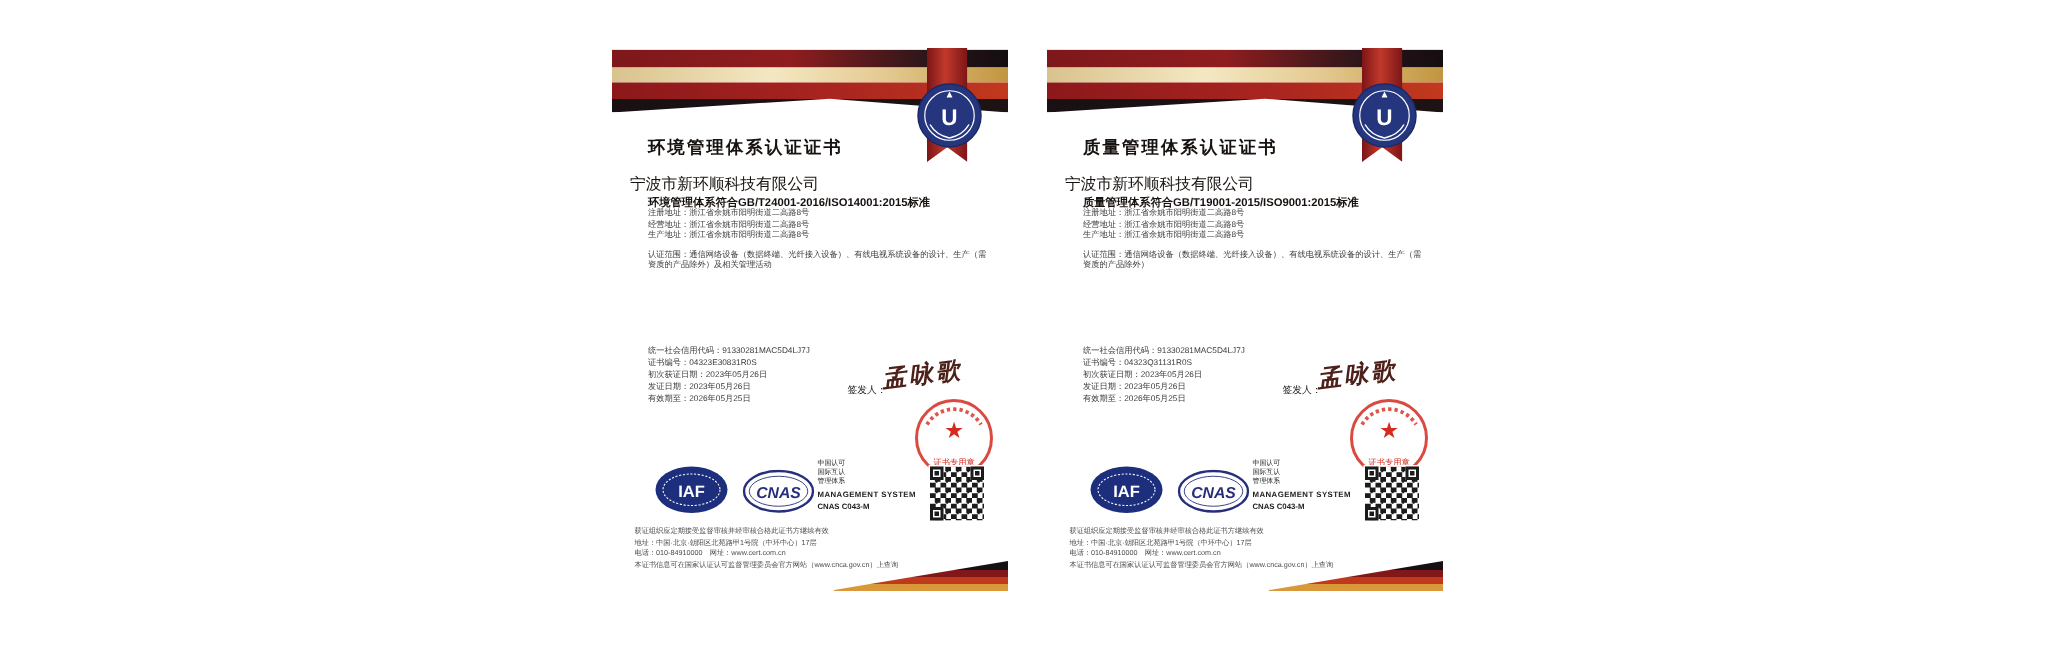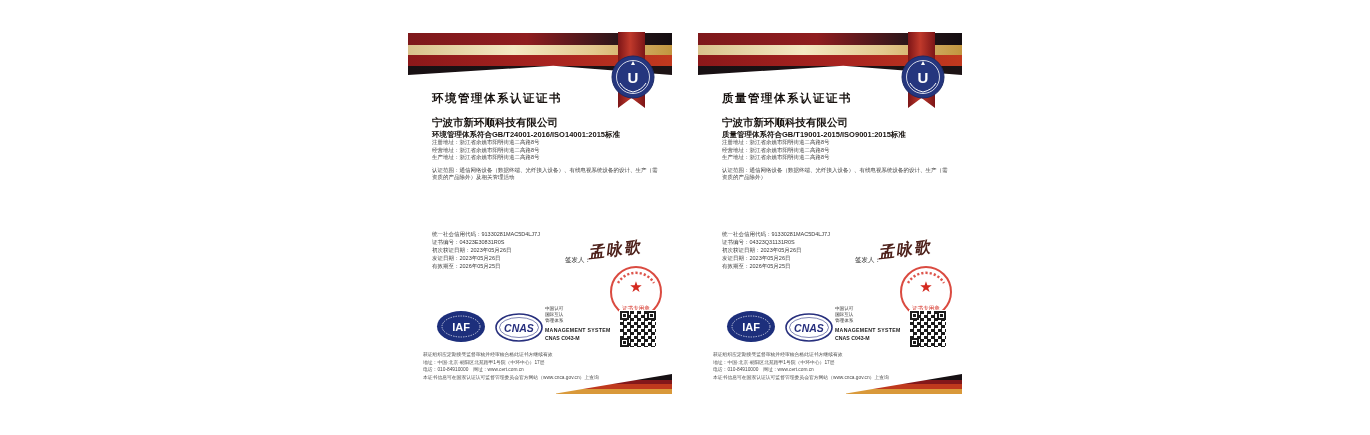--- a/index.html
+++ b/index.html
@@ -19,21 +19,21 @@
   .banner .s4{height:9px;background:linear-gradient(90deg,#181013,#1d1315);}
 
   
   .ribbon{position:absolute;left:210px;top:2px;width:27px;height:76px;
     background:linear-gradient(90deg,#7c1517,#c0392b 45%,#7c1517);
     clip-path:polygon(0 0,100% 0,100% 100%,50% 87%,0 100%);}
   .badge{position:absolute;left:202px;top:23px;width:46px;height:46px;}
 
   .cert-title{position:absolute;left:24px;top:61px;font-size:11.5px;font-weight:bold;
     letter-spacing:1.5px;color:#17120f;}
-  .company{position:absolute;left:24px;top:86px;font-size:10.5px;font-weight:bold;color:#17120f;}
+  .company{position:absolute;left:12px;top:86px;font-size:10.5px;font-weight:normal;color:#17120f;}
   .standard{position:absolute;left:24px;top:100px;font-size:7.5px;font-weight:bold;color:#17120f;}
   .addresses{position:absolute;left:24px;top:109px;font-size:5.5px;line-height:7.6px;color:#3a3a3a;}
   .scope{position:absolute;left:24px;top:137px;width:230px;font-size:5.5px;line-height:7px;color:#3a3a3a;}
   .info{position:absolute;left:24px;top:200px;font-size:5.5px;line-height:8px;color:#3a3a3a;}
 
   .sign-label{position:absolute;left:157px;top:226px;font-size:6.5px;color:#222;}
   .signature{position:absolute;left:180px;top:210px;font-size:16px;font-weight:bold;
     font-style:italic;font-family:"DejaVu Serif","Liberation Serif",serif;
     color:#4d201a;transform:rotate(-7deg);letter-spacing:2px;}
 

